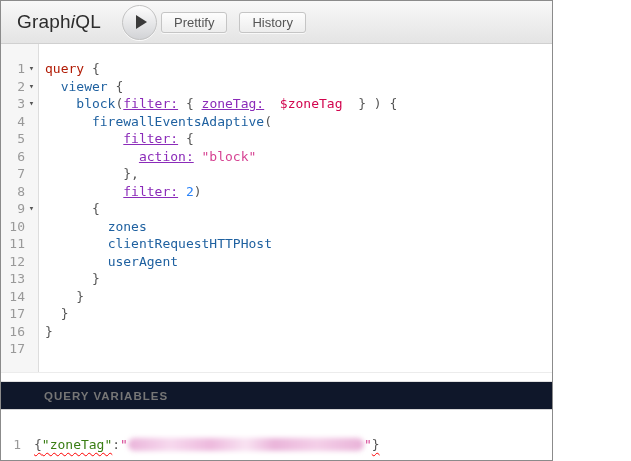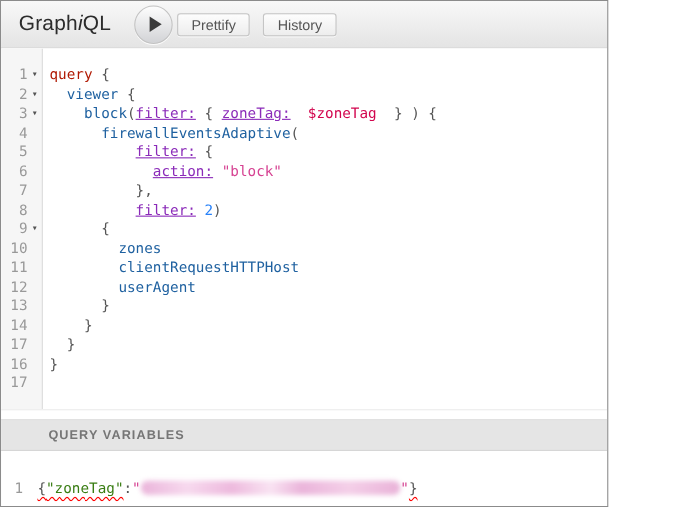--- a/index.html
+++ b/index.html
@@ -82,21 +82,21 @@
     text-decoration: underline wavy var(--error-underline, #f00);
     text-decoration-thickness: 1px;
     text-decoration-skip-ink: none;
     text-underline-offset: 2.5px;
   }
 
   
   .var-resize { flex: none; height: 9px; background: #fff; border-top: 1px solid #ececec; cursor: row-resize; }
   .var-title {
     flex: none; height: 29px;
-    background: #e5e5e5;
+    background: #0f172a;
     border-top: 1px solid #e0e0e0;
     border-bottom: 1px solid #d6d6d6;
     color: #767676;
     font-size: 11.5px; font-weight: bold; letter-spacing: 1px;
     padding: 8px 0 0 43px;
     cursor: pointer;
   }
   .var-editor { flex: none; height: 50px; background: #fff; display: flex; padding-top: 26px; }
   .var-gutter {
     flex: none; width: 20px; text-align: right;

